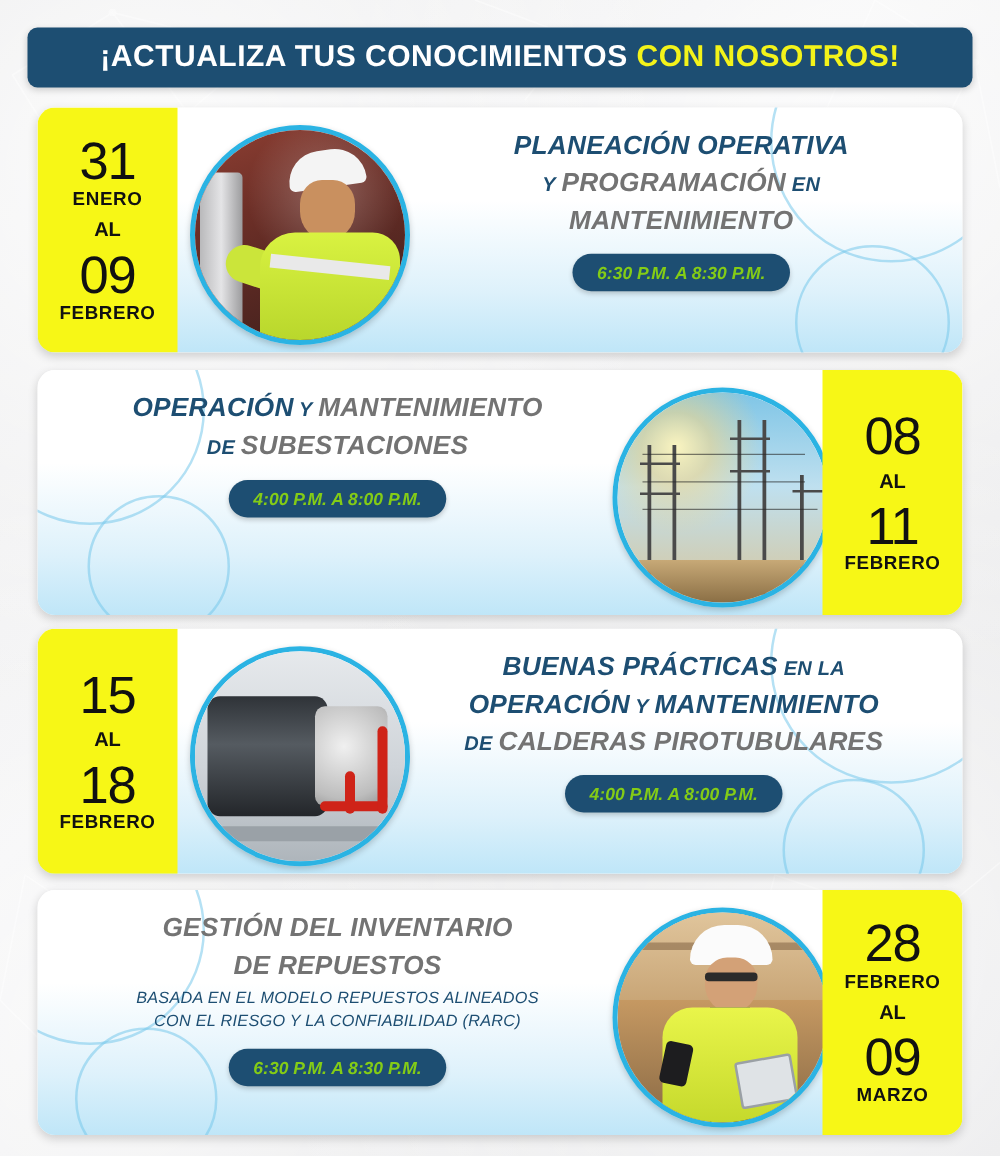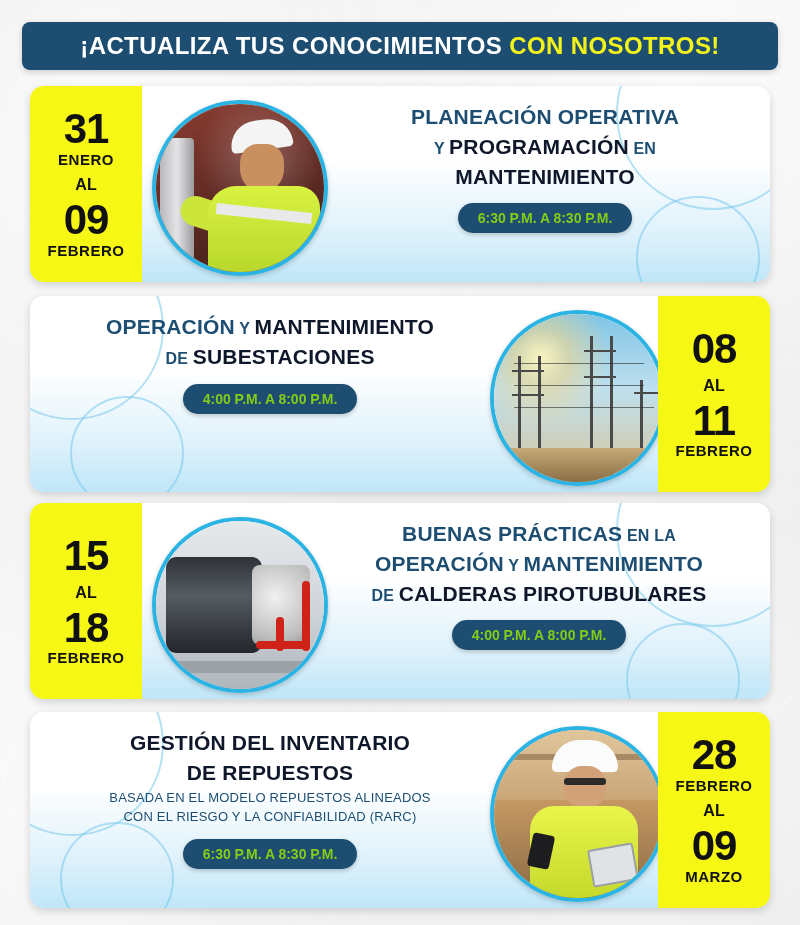--- a/index.html
+++ b/index.html
@@ -97,21 +97,21 @@
     flex-direction: column;
     align-items: center;
     justify-content: center;
     color: #111111;
     text-align: center;
   }
   .date-block.left { left: 0; }
   .date-block.right { right: 0; }
   .d-num {
     font-size: 42px;
-    font-weight: bold;
+    font-weight: normal;
     line-height: 0.95;
     letter-spacing: -1px;
   }
   .d-mon {
     font-size: 15px;
     font-weight: bold;
     letter-spacing: 0.5px;
     margin-top: 2px;
   }
   .d-al {
@@ -136,30 +136,31 @@
   
   .card-text {
     position: absolute;
     top: 16px;
     height: 164px;
     display: flex;
     flex-direction: column;
     align-items: center;
     justify-content: flex-start;
     text-align: center;
+    font-style: italic;
   }
   .title-line {
     font-size: 21px;
     font-weight: bold;
     color: #1d4e72;
     line-height: 1.42;
     letter-spacing: 0.2px;
     white-space: nowrap;
   }
-  .title-line .blue { color: #0f172a; }
+  .title-line .blue { color: #737373; }
   .title-line .sm {
     font-size: 16px;
     font-weight: bold;
   }
   .subtitle {
     font-size: 13px;
     color: #1d4e72;
     line-height: 1.5;
     letter-spacing: 0.2px;
     white-space: nowrap;

